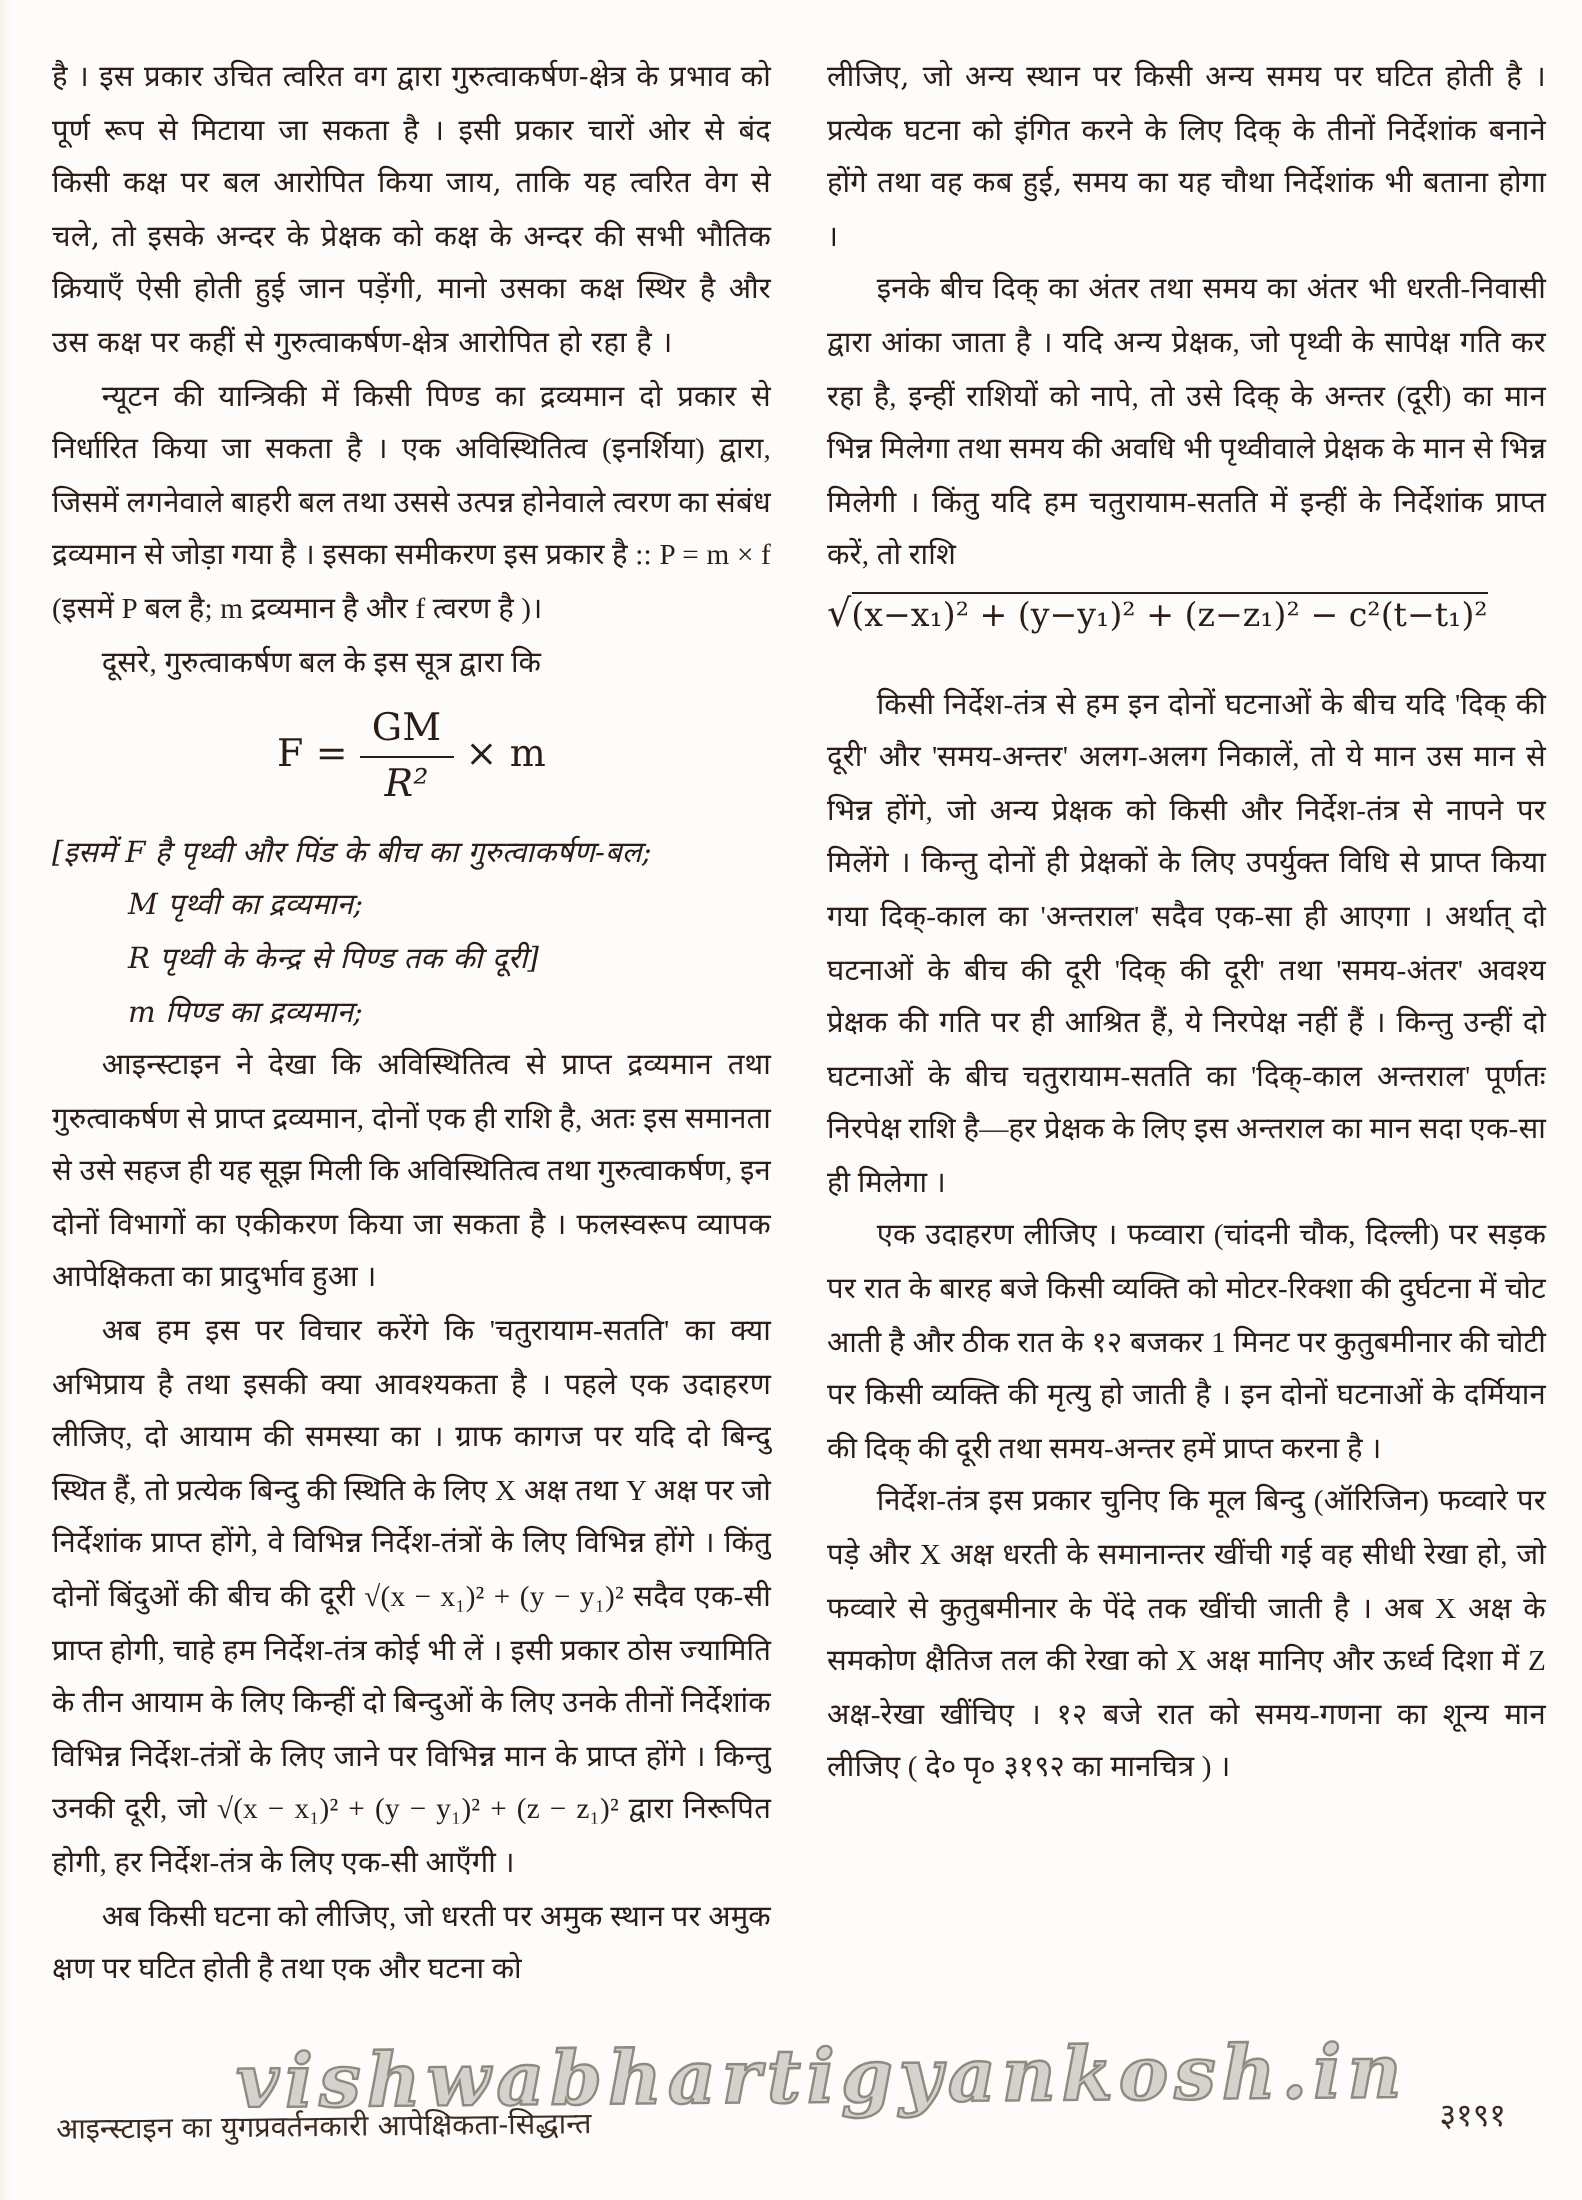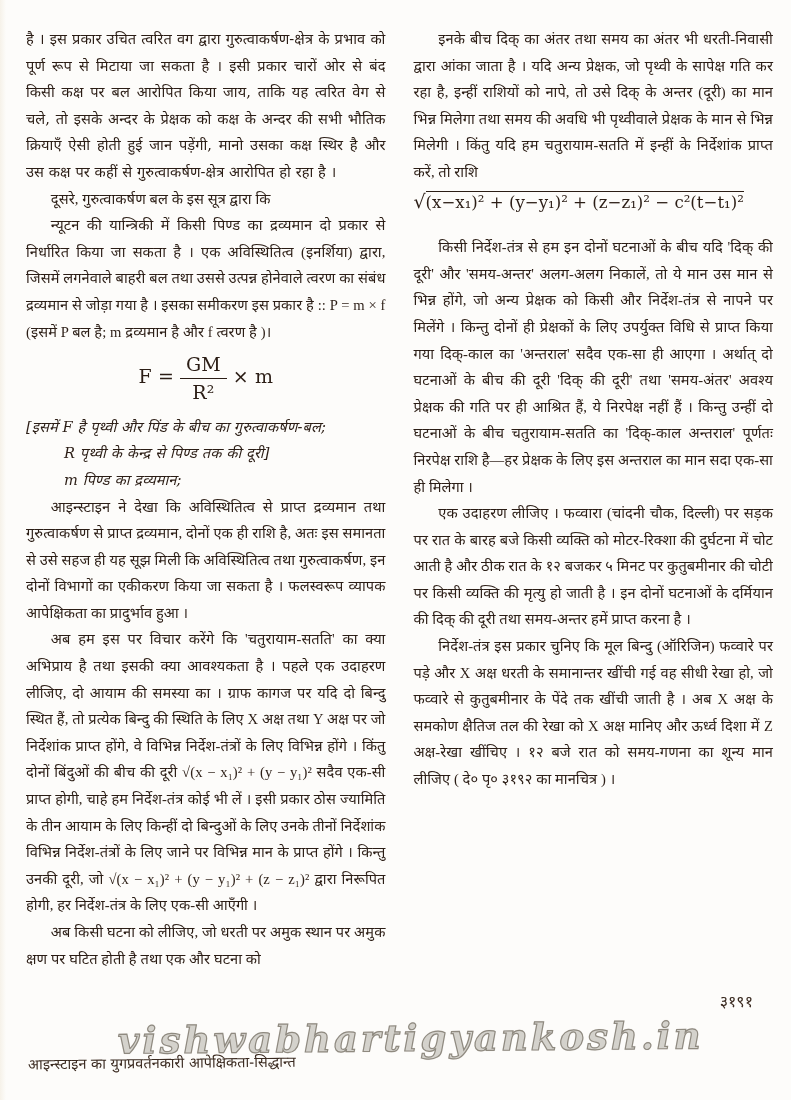--- a/index.html
+++ b/index.html
@@ -37,21 +37,21 @@
     margin:8px 0 10px 0;
     line-height:1.2;
   }
   .frac{
     display:inline-block;
     vertical-align:middle;
     text-align:center;
     margin:0 6px;
   }
   .frac .num{display:block;padding:0 6px 2px 6px;border-bottom:1.6px solid #2b1d15;}
-  .frac .den{display:block;padding:2px 6px 0 6px;}
+  .frac .den{display:block;padding:2px 6px 0 6px;font-style:italic;}
   
   .legend{margin:2px 0 0 0;}
   .legend .lg-line{display:block;text-indent:0;font-style:italic;}
   .legend .lg-indent{padding-left:2.6em;}
   
   .radical-line{
     margin:2px 0 18px 0;
     font-size:16.6px;
     white-space:nowrap;
     text-indent:0;
@@ -80,61 +80,63 @@
   .footer-title{
     position:absolute;
     left:28px;top:1052px;
     font-size:14.5px;
     color:#3a2a20;
     transform:rotate(-0.6deg);
     white-space:nowrap;
   }
   .page-number{
     position:absolute;
-    right:38px;top:990px;
+    right:38px;top:1046px;
     font-size:16px;
     color:#3a2a20;
   }
 </style>
 </head>
 <body>
 
 <div class="page">
 
   <div class="columns">
 
     <div class="col">
       <p class="cont">है । इस प्रकार उचित त्वरित वग द्वारा गुरुत्वाकर्षण-क्षेत्र के प्रभाव को पूर्ण रूप से मिटाया जा सकता है । इसी प्रकार चारों ओर से बंद किसी कक्ष पर बल आरोपित किया जाय, ताकि यह त्वरित वेग से चले, तो इसके अन्दर के प्रेक्षक को कक्ष के अन्दर की सभी भौतिक क्रियाएँ ऐसी होती हुई जान पड़ेंगी, मानो उसका कक्ष स्थिर है और उस कक्ष पर कहीं से गुरुत्वाकर्षण-क्षेत्र आरोपित हो रहा है ।</p>
+      <p class="para">न्यूटन की यान्त्रिकी में किसी पिण्ड का द्रव्यमान दो प्रकार से निर्धारित किया जा सकता है । एक अविस्थितित्व (इनर्शिया) द्वारा, जिसमें लगनेवाले बाहरी बल तथा उससे उत्पन्न होनेवाले त्वरण का संबंध द्रव्यमान से जोड़ा गया है । इसका समीकरण इस प्रकार है :: P = m × f (इसमें P बल है; m द्रव्यमान है और f त्वरण है )।</p>
       <p class="para">दूसरे, गुरुत्वाकर्षण बल के इस सूत्र द्वारा कि</p>
-      <p class="para">न्यूटन की यान्त्रिकी में किसी पिण्ड का द्रव्यमान दो प्रकार से निर्धारित किया जा सकता है । एक अविस्थितित्व (इनर्शिया) द्वारा, जिसमें लगनेवाले बाहरी बल तथा उससे उत्पन्न होनेवाले त्वरण का संबंध द्रव्यमान से जोड़ा गया है । इसका समीकरण इस प्रकार है :: P = m × f (इसमें P बल है; m द्रव्यमान है और f त्वरण है )।</p>
 
       <div class="formula-block">
         <span>F =</span><span class="frac"><span class="num">GM</span><span class="den">R²</span></span><span>× m</span>
       </div>
 
       <div class="legend">
         <span class="lg-line">[इसमें F है पृथ्वी और पिंड के बीच का गुरुत्वाकर्षण-बल;</span>
+        <span class="lg-line lg-indent">M पृथ्वी का द्रव्यमान;</span>
         <span class="lg-line lg-indent">R पृथ्वी के केन्द्र से पिण्ड तक की दूरी]</span>
         <span class="lg-line lg-indent">m पिण्ड का द्रव्यमान;</span>
       </div>
 
       <p class="para">आइन्स्टाइन ने देखा कि अविस्थितित्व से प्राप्त द्रव्यमान तथा गुरुत्वाकर्षण से प्राप्त द्रव्यमान, दोनों एक ही राशि है, अतः इस समानता से उसे सहज ही यह सूझ मिली कि अविस्थितित्व तथा गुरुत्वाकर्षण, इन दोनों विभागों का एकीकरण किया जा सकता है । फलस्वरूप व्यापक आपेक्षिकता का प्रादुर्भाव हुआ ।</p>
       <p class="para">अब हम इस पर विचार करेंगे कि 'चतुरायाम-सतति' का क्या अभिप्राय है तथा इसकी क्या आवश्यकता है । पहले एक उदाहरण लीजिए, दो आयाम की समस्या का । ग्राफ कागज पर यदि दो बिन्दु स्थित हैं, तो प्रत्येक बिन्दु की स्थिति के लिए X अक्ष तथा Y अक्ष पर जो निर्देशांक प्राप्त होंगे, वे विभिन्न निर्देश-तंत्रों के लिए विभिन्न होंगे । किंतु दोनों बिंदुओं की बीच की दूरी √(x − x₁)² + (y − y₁)² सदैव एक-सी प्राप्त होगी, चाहे हम निर्देश-तंत्र कोई भी लें । इसी प्रकार ठोस ज्यामिति के तीन आयाम के लिए किन्हीं दो बिन्दुओं के लिए उनके तीनों निर्देशांक विभिन्न निर्देश-तंत्रों के लिए जाने पर विभिन्न मान के प्राप्त होंगे । किन्तु उनकी दूरी, जो √(x − x₁)² + (y − y₁)² + (z − z₁)² द्वारा निरूपित होगी, हर निर्देश-तंत्र के लिए एक-सी आएँगी ।</p>
       <p class="para">अब किसी घटना को लीजिए, जो धरती पर अमुक स्थान पर अमुक क्षण पर घटित होती है तथा एक और घटना को</p>
     </div>
 
     <div class="col">
+      <p class="cont">लीजिए, जो अन्य स्थान पर किसी अन्य समय पर घटित होती है । प्रत्येक घटना को इंगित करने के लिए दिक् के तीनों निर्देशांक बनाने होंगे तथा वह कब हुई, समय का यह चौथा निर्देशांक भी बताना होगा ।</p>
       <p class="para">इनके बीच दिक् का अंतर तथा समय का अंतर भी धरती-निवासी द्वारा आंका जाता है । यदि अन्य प्रेक्षक, जो पृथ्वी के सापेक्ष गति कर रहा है, इन्हीं राशियों को नापे, तो उसे दिक् के अन्तर (दूरी) का मान भिन्न मिलेगा तथा समय की अवधि भी पृथ्वीवाले प्रेक्षक के मान से भिन्न मिलेगी । किंतु यदि हम चतुरायाम-सतति में इन्हीं के निर्देशांक प्राप्त करें, तो राशि</p>
 
       <div class="radical-line">
         <span class="radical-sign">√</span><span class="radicand">(x−x₁)² + (y−y₁)² + (z−z₁)² − c²(t−t₁)²</span>
       </div>
 
       <p class="para">किसी निर्देश-तंत्र से हम इन दोनों घटनाओं के बीच यदि 'दिक् की दूरी' और 'समय-अन्तर' अलग-अलग निकालें, तो ये मान उस मान से भिन्न होंगे, जो अन्य प्रेक्षक को किसी और निर्देश-तंत्र से नापने पर मिलेंगे । किन्तु दोनों ही प्रेक्षकों के लिए उपर्युक्त विधि से प्राप्त किया गया दिक्-काल का 'अन्तराल' सदैव एक-सा ही आएगा । अर्थात् दो घटनाओं के बीच की दूरी 'दिक् की दूरी' तथा 'समय-अंतर' अवश्य प्रेक्षक की गति पर ही आश्रित हैं, ये निरपेक्ष नहीं हैं । किन्तु उन्हीं दो घटनाओं के बीच चतुरायाम-सतति का 'दिक्-काल अन्तराल' पूर्णतः निरपेक्ष राशि है—हर प्रेक्षक के लिए इस अन्तराल का मान सदा एक-सा ही मिलेगा ।</p>
-      <p class="para">एक उदाहरण लीजिए । फव्वारा (चांदनी चौक, दिल्ली) पर सड़क पर रात के बारह बजे किसी व्यक्ति को मोटर-रिक्शा की दुर्घटना में चोट आती है और ठीक रात के १२ बजकर ५ मिनट पर कुतुबमीनार की चोटी पर किसी व्यक्ति की मृत्यु हो जाती है । इन दोनों घटनाओं के दर्मियान की दिक् की दूरी तथा समय-अन्तर हमें प्राप्त करना है ।</p>
+      <p class="para">एक उदाहरण लीजिए । फव्वारा (चांदनी चौक, दिल्ली) पर सड़क पर रात के बारह बजे किसी व्यक्ति को मोटर-रिक्शा की दुर्घटना में चोट आती है और ठीक रात के १२ बजकर 1 मिनट पर कुतुबमीनार की चोटी पर किसी व्यक्ति की मृत्यु हो जाती है । इन दोनों घटनाओं के दर्मियान की दिक् की दूरी तथा समय-अन्तर हमें प्राप्त करना है ।</p>
       <p class="para">निर्देश-तंत्र इस प्रकार चुनिए कि मूल बिन्दु (ऑरिजिन) फव्वारे पर पड़े और X अक्ष धरती के समानान्तर खींची गई वह सीधी रेखा हो, जो फव्वारे से कुतुबमीनार के पेंदे तक खींची जाती है । अब X अक्ष के समकोण क्षैतिज तल की रेखा को X अक्ष मानिए और ऊर्ध्व दिशा में Z अक्ष-रेखा खींचिए । १२ बजे रात को समय-गणना का शून्य मान लीजिए ( दे० पृ० ३१९२ का मानचित्र ) ।</p>
     </div>
 
   </div>
 
   <div class="watermark">vishwabhartigyankosh.in</div>
   <div class="footer-title">आइन्स्टाइन का युगप्रवर्तनकारी आपेक्षिकता-सिद्धान्त</div>
   <div class="page-number">३१९१</div>
 
 </div>

